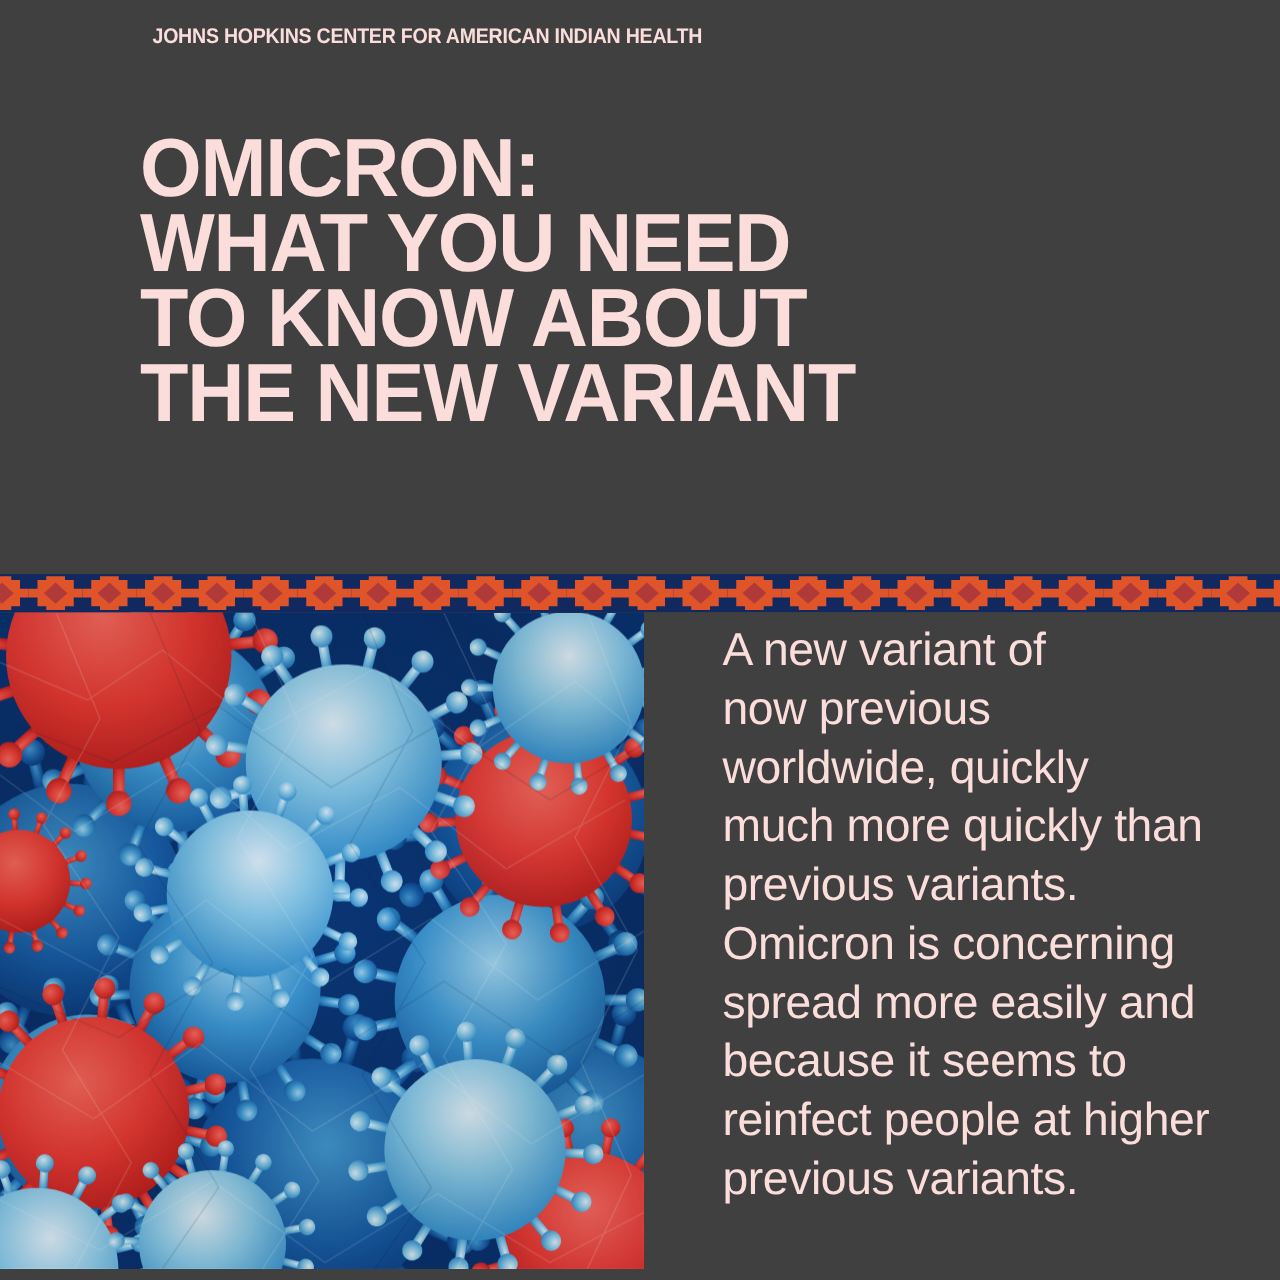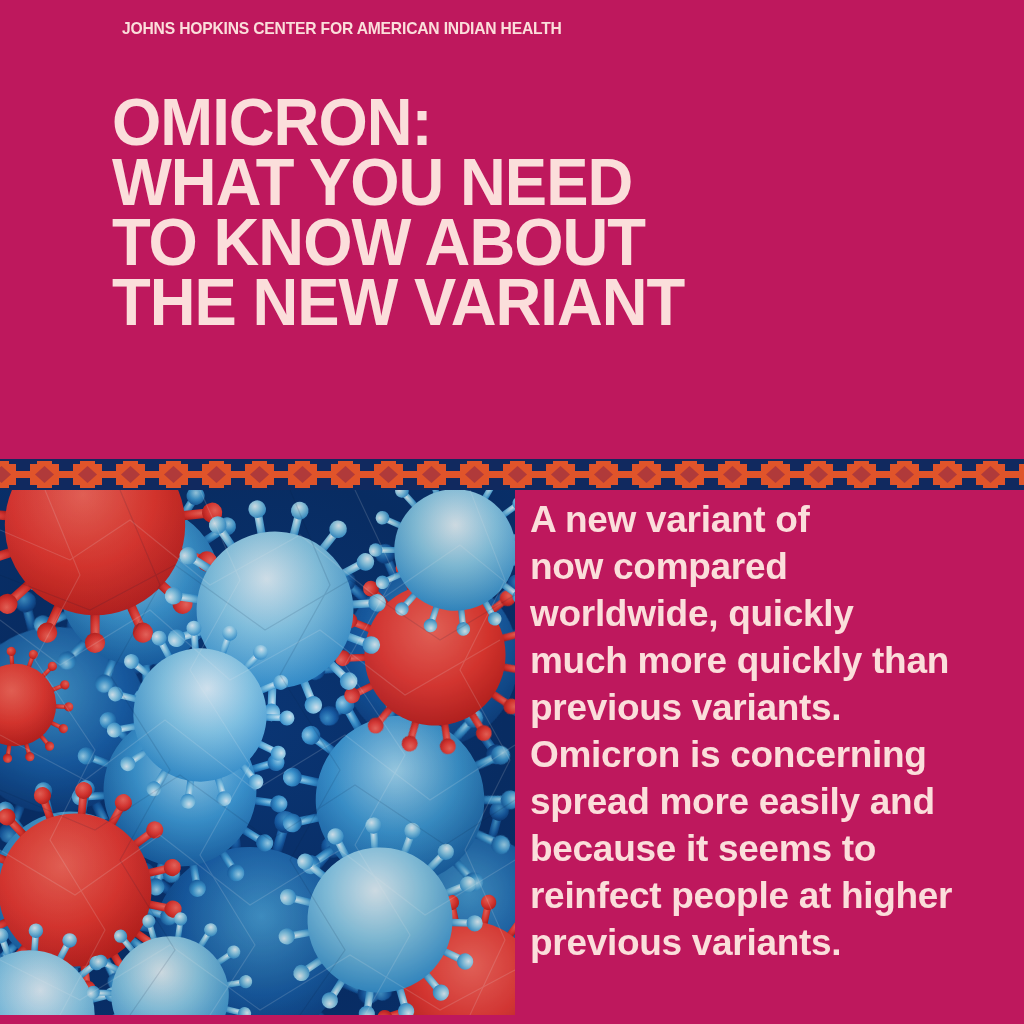--- a/index.html
+++ b/index.html
@@ -5,41 +5,41 @@
   * { margin:0; padding:0; box-sizing:border-box; }
   html, body {
     width:1024px; height:1024px;
     background:#11295f;
     font-family:"Liberation Sans", sans-serif;
     overflow:hidden;
   }
   #poster {
     position:relative;
     width:1024px; height:1024px;
-    background:#be185d;
+    background:#404040;
   }
 
   
   .org-header {
     position:absolute;
     left:122px; top:19px;
     font-family:"Liberation Sans", sans-serif;
     font-weight:700;
     font-size:17px;
     letter-spacing:-0.2px;
     color:#fbdedb;
     transform:scaleX(0.92);
     transform-origin:left center;
     white-space:nowrap;
   }
 
   
   .headline {
     position:absolute;
-    left:112px; top:92px;
+    left:112px; top:104px;
     width:800px;
   }
   .headline .line {
     font-family:"Liberation Sans", sans-serif;
     font-weight:700;
     font-size:66px;
     line-height:60px;
     letter-spacing:-1px;
     color:#fbdedb;
     white-space:nowrap;
@@ -68,26 +68,27 @@
   .virus-photo svg { display:block; width:515px; height:525px; }
 
   
   .body-copy {
     position:absolute;
     left:530px; top:496px;
     width:488px;
   }
   .body-copy .bline {
     font-family:"Liberation Sans", sans-serif;
-    font-weight:700;
+    font-weight:400;
     font-size:37px;
     line-height:47px;
     color:#fbdedb;
     white-space:nowrap;
     letter-spacing:-0.3px;
+    margin-left:48px;
   }
 </style>
 </head>
 <body>
 
 <div id="poster">
 
   <div class="org-header">JOHNS HOPKINS CENTER FOR AMERICAN INDIAN HEALTH</div>
 
   <div class="headline">
@@ -291,21 +292,21 @@
         <path d="M120 0 L160 95 L110 185 L170 280 L120 370 L175 460 L130 525"></path>
         <path d="M290 0 L330 95 L280 185 L340 280 L290 370 L345 460 L300 525"></path>
       </g>
 
       <rect x="0" y="0" width="515" height="525" fill="url(#bgGrad)" opacity="0.12"></rect>
     </svg>
   </div>
 
   <div class="body-copy">
     <div class="bline">A new variant of</div>
-    <div class="bline">now compared</div>
+    <div class="bline">now previous</div>
     <div class="bline">worldwide, quickly</div>
     <div class="bline">much more quickly than</div>
     <div class="bline">previous variants.</div>
     <div class="bline">Omicron is concerning</div>
     <div class="bline">spread more easily and</div>
     <div class="bline">because it seems to</div>
     <div class="bline">reinfect people at higher</div>
     <div class="bline">previous variants.</div>
   </div>
 

